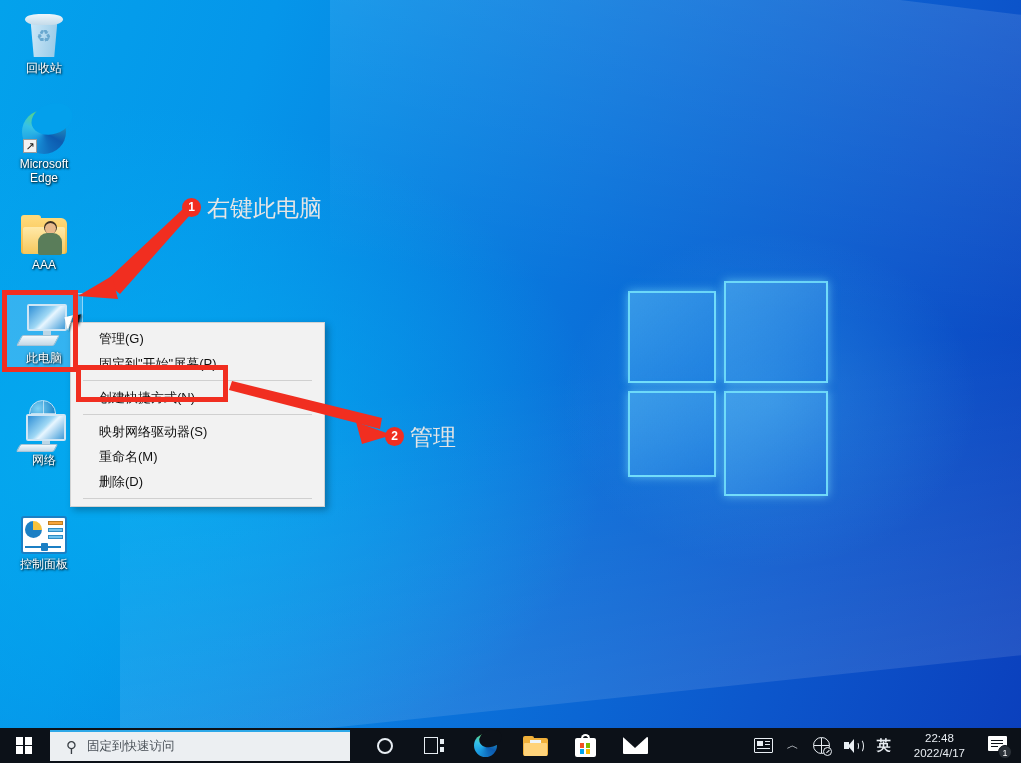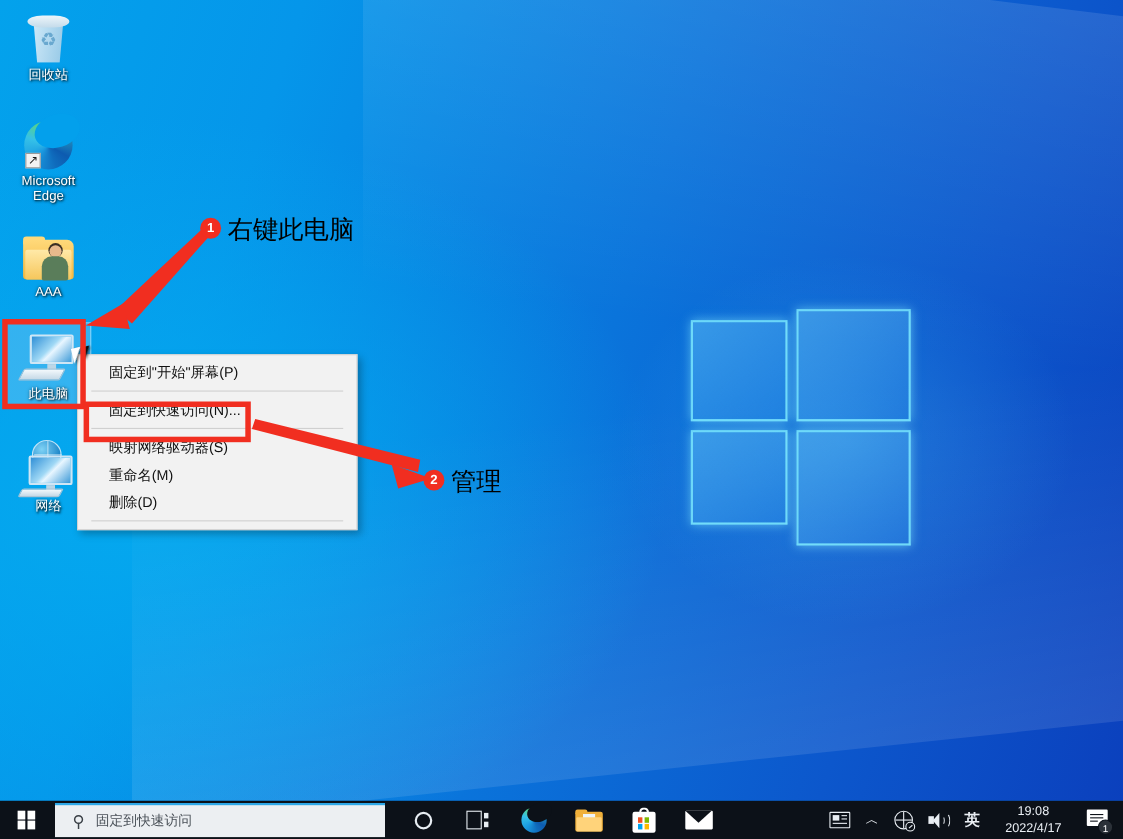--- a/index.html
+++ b/index.html
@@ -185,21 +185,21 @@
   
   .anno-box {
     position: absolute; border: 5px solid #f12e20;
   }
   .anno-badge {
     position: absolute; width: 19px; height: 19px; border-radius: 50%;
     background: #f12e20; color: #fff; font-size: 12px; font-weight: bold;
     line-height: 19px; text-align: center;
   }
   .anno-text {
-    position: absolute; color: #000000; font-size: 23px; font-weight: 500;
+    position: absolute; color: #e5e5e5; font-size: 23px; font-weight: 500;
     white-space: nowrap;
   }
   .anno-svg { position: absolute; left: 0; top: 0; width: 1021px; height: 763px; pointer-events: none; }
 
   
   .taskbar {
     position: absolute; left: 0; bottom: 0; width: 1021px; height: 35px;
     background: #0c1118; display: flex; align-items: center;
   }
   .start-btn {
@@ -362,25 +362,40 @@
             <div class="globe-band"></div>
           </div>
         <div class="mon-screen" style="top:8px;"></div>
         <div class="mon-stand" style="top:35px;"></div>
         <div class="mon-kb" style="top:38px; height:8px;"></div>
       </div>
     </div>
     <span class="lbl">网络</span>
   </div>
 
+  <div class="dicon" style="left:6px; top:502px;">
+    <div class="glyphbox">
+      <div class="cpanel">
+        <div class="cp-frame"></div>
+        <div class="cp-pie"></div>
+        <div class="cp-row r1"></div>
+        <div class="cp-row r2"></div>
+        <div class="cp-row r3"></div>
+        <div class="cp-slider"></div>
+        <div class="cp-knob"></div>
+      </div>
+    </div>
+    <span class="lbl">控制面板</span>
+  </div>
 
   <div class="ctxmenu">
+    <div class="ctx-item">管理(G)</div>
     <div class="ctx-item">固定到"开始"屏幕(P)</div>
     <div class="ctx-sep"></div>
-    <div class="ctx-item">固定到快速访问(N)...</div>
+    <div class="ctx-item">创建快捷方式(N)...</div>
     <div class="ctx-sep"></div>
     <div class="ctx-item">映射网络驱动器(S)</div>
     <div class="ctx-item">重命名(M)</div>
     <div class="ctx-item">删除(D)</div>
     <div class="ctx-sep"></div>
   </div>
 
   <div class="cursor"></div>
 
   <div class="anno-box" style="left:2px; top:290px; width:76px; height:82px;"></div>
@@ -483,21 +498,21 @@
             <div class="vol-cone"></div>
             <div class="vol-wave w1"></div>
             <div class="vol-wave w2"></div>
           </div>
       </div>
       <div class="tray-item">
         <span class="ime">英</span>
       </div>
       <div class="tray-item">
         <div class="clock">
-          <div>19:08</div>
+          <div>22:48</div>
           <div>2022/4/17</div>
         </div>
       </div>
       <div class="tray-item">
         <div class="notif">
           <div class="notif-sheet">
               <i></i>
               <i></i>
               <i></i>
             </div>

